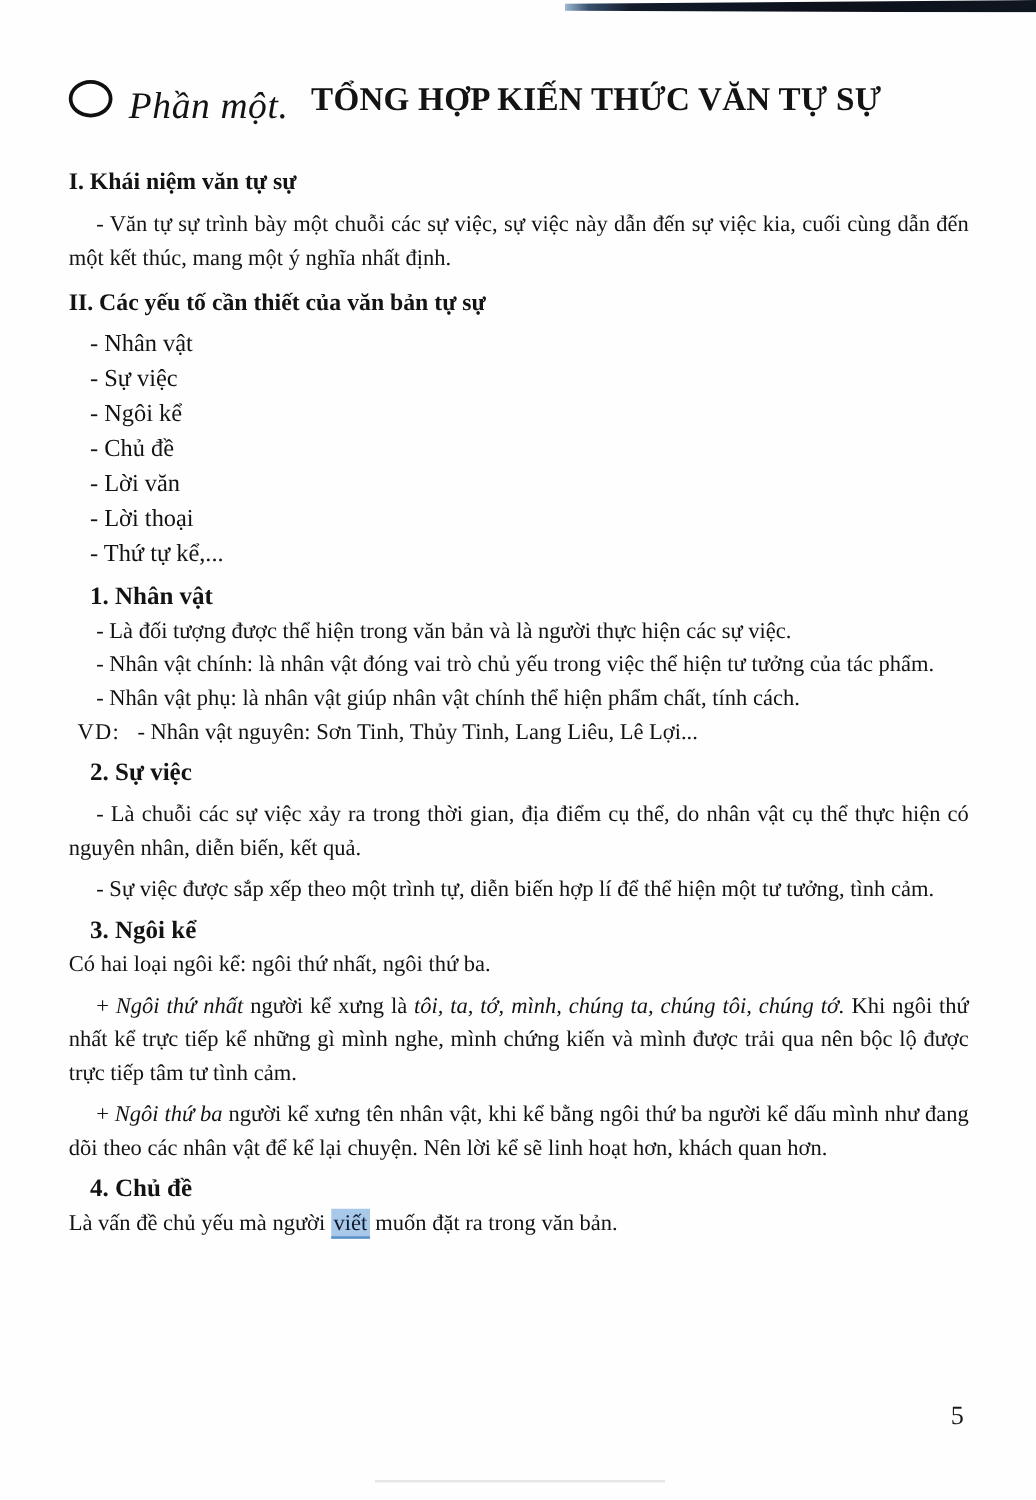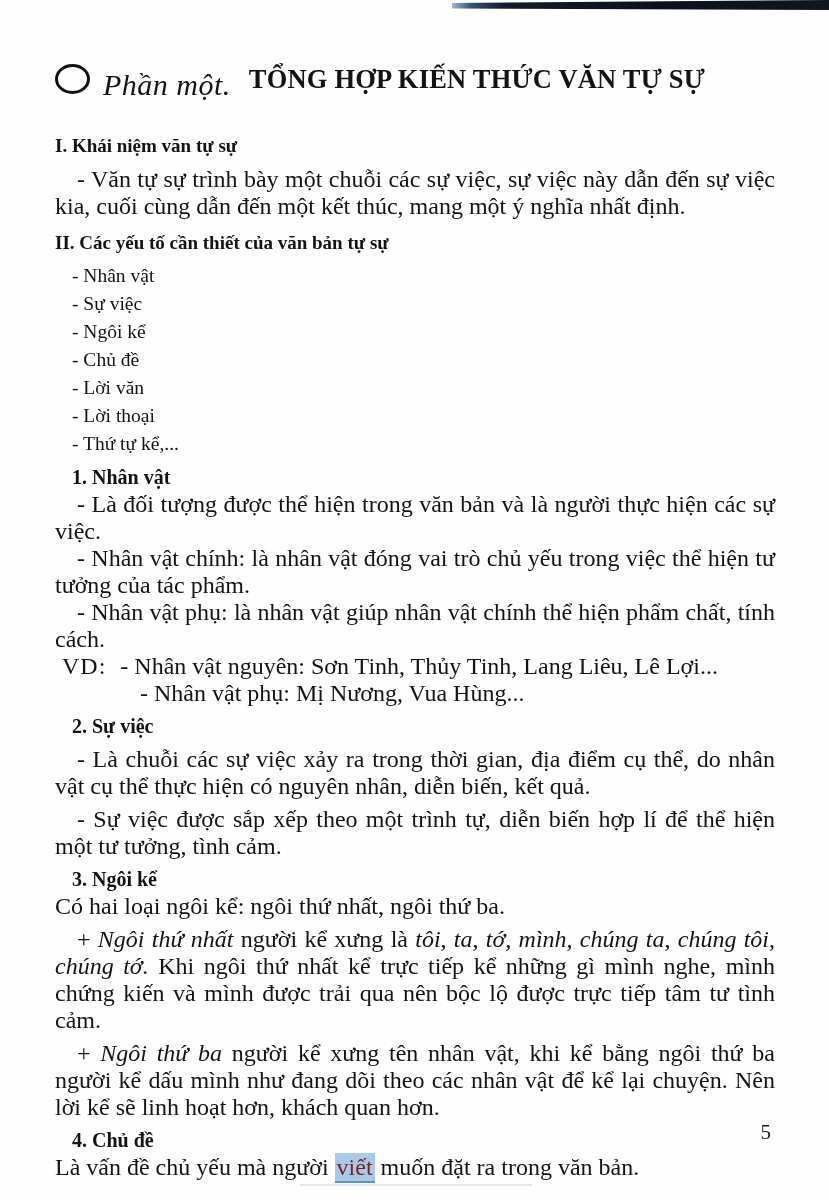--- a/index.html
+++ b/index.html
@@ -52,21 +52,21 @@
   .mainhead {
     font-weight: bold;
     font-size: 19px;
     line-height: 28px;
     margin: 0;
   }
   .mainhead.first { margin-top: 30px; }
   .mainhead.second { margin-top: 9px; }
   .para {
     margin: 0;
-    font-size: 24px;
+    font-size: 18px;
     line-height: 27px;
     text-align: justify;
   }
   .para.gap { margin-top: 6px; }
   .indent { text-indent: 22px; }
   .list-block { margin-top: 5px; }
   .list-item {
     margin: 0 0 0 17px;
     font-size: 19.5px;
     line-height: 28px;
@@ -77,21 +77,21 @@
     line-height: 27px;
     margin: 6px 0 0 17px;
   }
   .vd-line1 { padding-left: 7px; text-align: left; }
   .vd-line2 { padding-left: 85px; text-align: left; }
   .vd-label { letter-spacing: 1px; margin-right: 14px; }
   .seg-normal { }
   .seg-italic { font-style: italic; }
   .seg-highlight {
     background: #a9c9ea;
-    color: #7f1d1d;
+    color: #0f172a;
     padding: 1px 2px;
     border-bottom: 2px solid #5b93c8;
   }
   .page-number {
     position: absolute;
     right: 58px;
     top: 1120px;
     font-size: 21px;
     color: #1a1a1a;
   }
@@ -132,21 +132,20 @@
       <p class="list-item">- Lời văn</p>
       <p class="list-item">- Lời thoại</p>
       <p class="list-item">- Thứ tự kể,...</p>
     </div>
 
     <p class="subhead">1. Nhân vật</p>
     <p class="para indent">- Là đối tượng được thể hiện trong văn bản và là người thực hiện các sự việc.</p>
     <p class="para indent">- Nhân vật chính: là nhân vật đóng vai trò chủ yếu trong việc thể hiện tư tưởng của tác phẩm.</p>
     <p class="para indent">- Nhân vật phụ: là nhân vật giúp nhân vật chính thể hiện phẩm chất, tính cách.</p>
     <p class="para vd-line1"><span class="vd-label">VD:</span><span>- Nhân vật nguyên: Sơn Tinh, Thủy Tinh, Lang Liêu, Lê Lợi...</span></p>
-    <p class="para vd-line2">- Nhân vật phụ: Mị Nương, Vua Hùng...</p>
 
     <p class="subhead">2. Sự việc</p>
     <p class="para indent gap">- Là chuỗi các sự việc xảy ra trong thời gian, địa điểm cụ thể, do nhân vật cụ thể thực hiện có nguyên nhân, diễn biến, kết quả.</p>
     <p class="para indent gap">- Sự việc được sắp xếp theo một trình tự, diễn biến hợp lí để thể hiện một tư tưởng, tình cảm.</p>
 
     <p class="subhead">3. Ngôi kể</p>
     <p class="para">Có hai loại ngôi kể: ngôi thứ nhất, ngôi thứ ba.</p>
     <p class="para indent gap"><span class="seg-normal">+ </span><span class="seg-italic">Ngôi thứ nhất</span><span class="seg-normal"> người kể xưng là </span><span class="seg-italic">tôi, ta, tớ, mình, chúng ta, chúng tôi, chúng tớ.</span><span class="seg-normal"> Khi ngôi thứ nhất kể trực tiếp kể những gì mình nghe, mình chứng kiến và mình được trải qua nên bộc lộ được trực tiếp tâm tư tình cảm.</span></p>
     <p class="para indent gap"><span class="seg-normal">+ </span><span class="seg-italic">Ngôi thứ ba</span><span class="seg-normal"> người kể xưng tên nhân vật, khi kể bằng ngôi thứ ba người kể dấu mình như đang dõi theo các nhân vật để kể lại chuyện. Nên lời kể sẽ linh hoạt hơn, khách quan hơn.</span></p>
 

